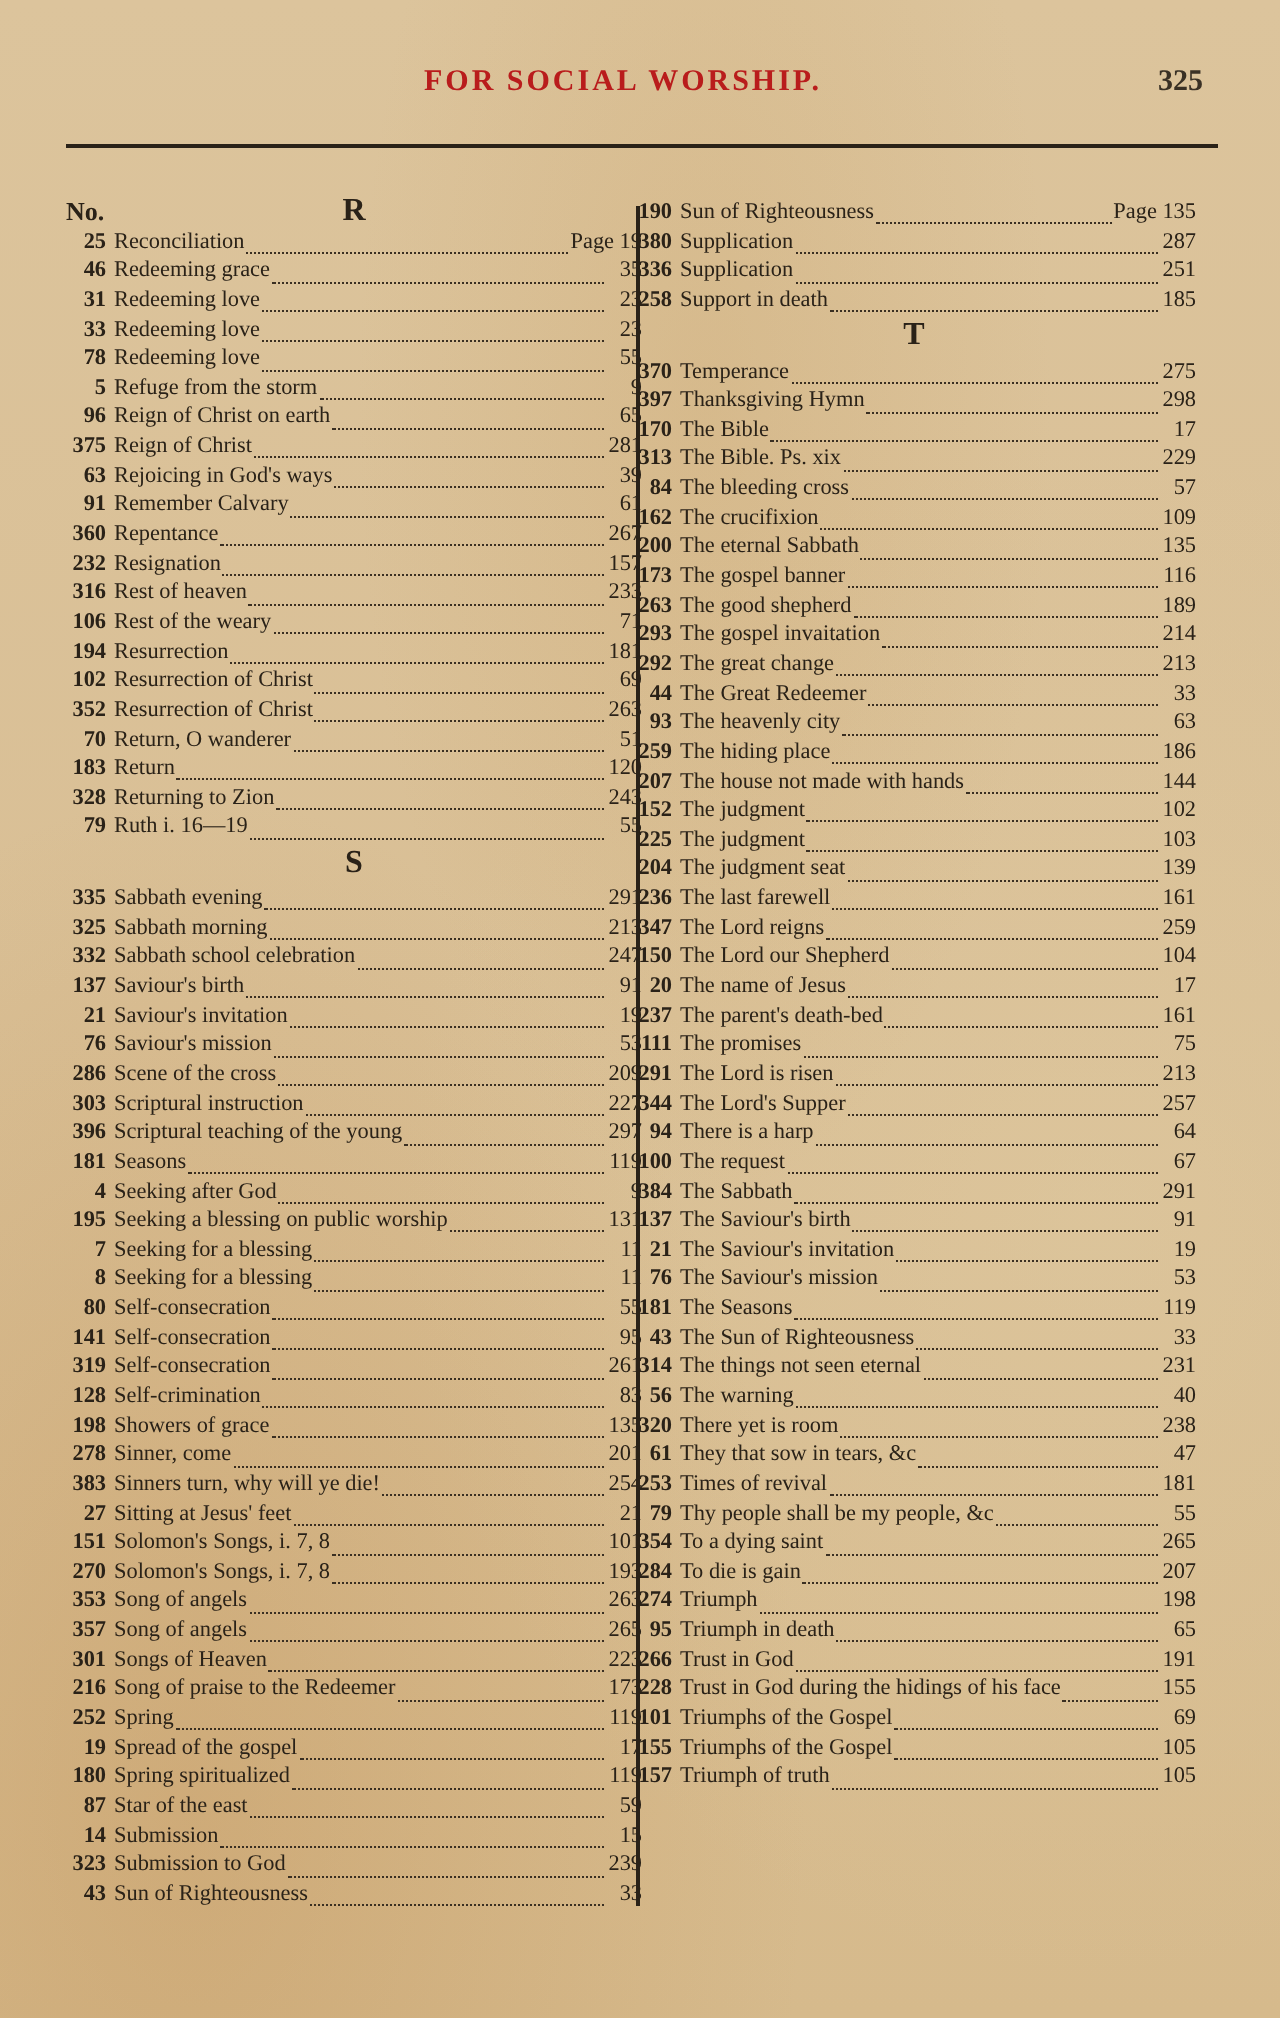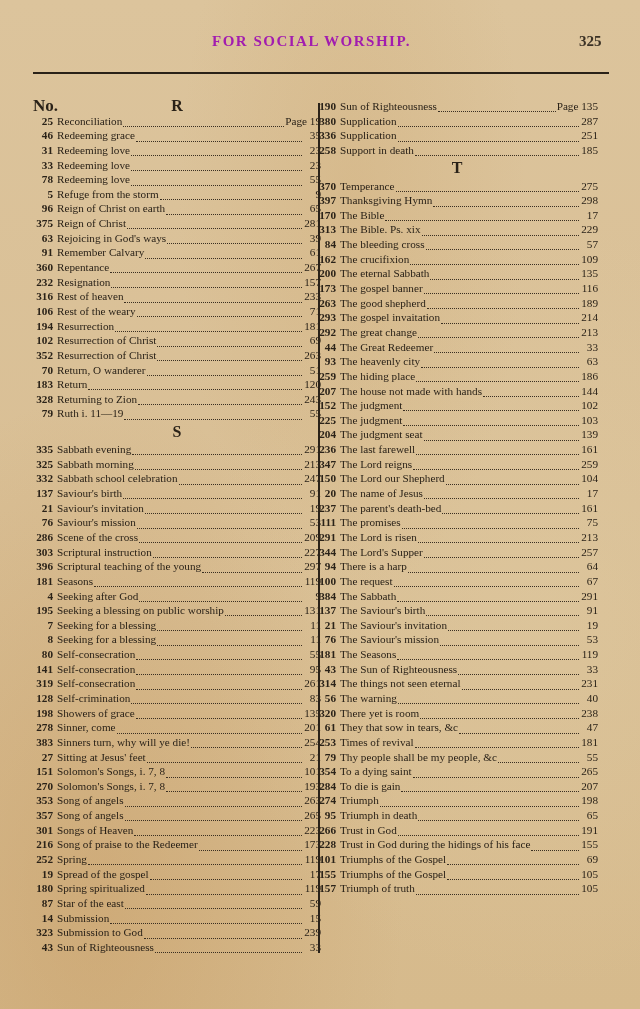--- a/index.html
+++ b/index.html
@@ -14,21 +14,21 @@
     font-family: "Liberation Serif", "DejaVu Serif", serif;
     color: #2a2218;
     position: relative;
   }
   .header {
     position: absolute; left: 0; top: 30px; width: 640px; height: 24px;
   }
   .running-title {
     position: absolute; left: 212px; top: 3px;
     font-size: 15px; font-weight: bold; letter-spacing: 1.5px;
-    color: #a21caf;
+    color: #b91c1c;
   }
   .page-number {
     position: absolute; left: 579px; top: 3px;
     font-size: 15px; font-weight: bold; color: #3a3125;
   }
   .rule {
     position: absolute; left: 33px; top: 72px; width: 576px; height: 2px;
     background: #2a2218;
   }
   .col {
@@ -49,21 +49,21 @@
   .dots {
     flex: 1 1 auto; overflow: hidden; margin: 0 1px;
     border-bottom: 1.6px dotted #3a2f22; height: 9px; align-self: center; transform: translateY(1px);
   }
   .pg { flex: none; text-align: right; min-width: 18px; }
   .letter-row {
     display: flex; height: 14.65px; align-items: center; justify-content: center;
     font-weight: bold; font-size: 16px; position: relative;
   }
   .letter-row.with-no { justify-content: flex-start; }
-  .no-label { font-weight: bold; font-size: 17px; width: 120px; }
+  .no-label { font-weight: bold; font-size: 13px; width: 120px; }
   .letter-center { position: absolute; left: 0; right: 0; text-align: center; }
   .letter-tall { height: 18px; margin-top: 2px; margin-bottom: 1px; }
 </style>
 </head>
 <body>
 
 <div class="header">
   <span class="running-title">FOR SOCIAL WORSHIP.</span>
   <span class="page-number">325</span>
 </div>
@@ -189,21 +189,21 @@
       <span class="pg">120</span>
     </div>
     <div class="row">
       <span class="num">328</span>
       <span class="title">Returning to Zion</span>
       <span class="dots"></span>
       <span class="pg">243</span>
     </div>
     <div class="row">
       <span class="num">79</span>
-      <span class="title">Ruth i. 11—19</span>
+      <span class="title">Ruth i. 16—19</span>
       <span class="dots"></span>
       <span class="pg">55</span>
     </div>
     <div class="letter-row letter-tall">
       <span class="letter-center">S</span>
     </div>
     <div class="row">
       <span class="num">335</span>
       <span class="title">Sabbath evening</span>
       <span class="dots"></span>

